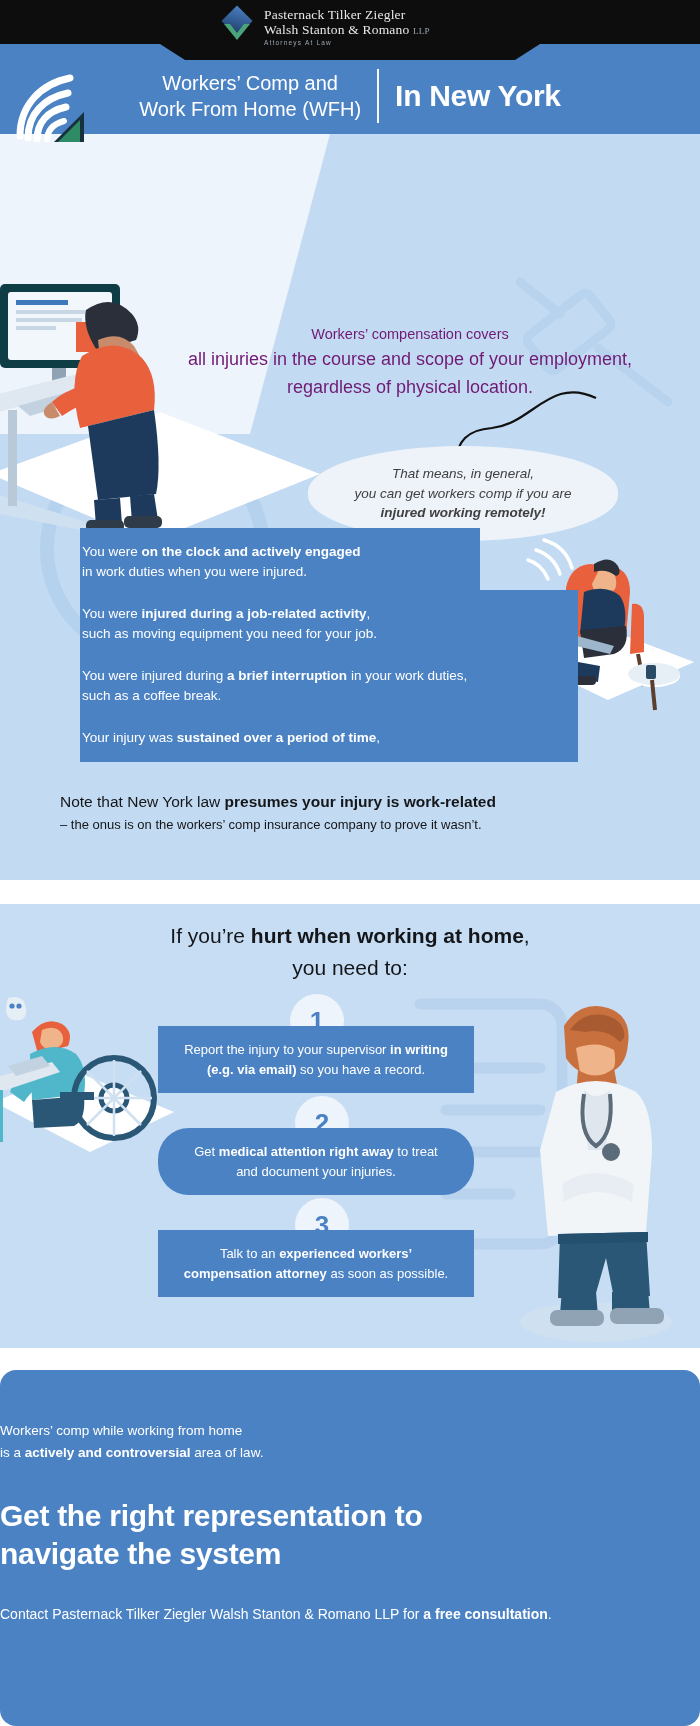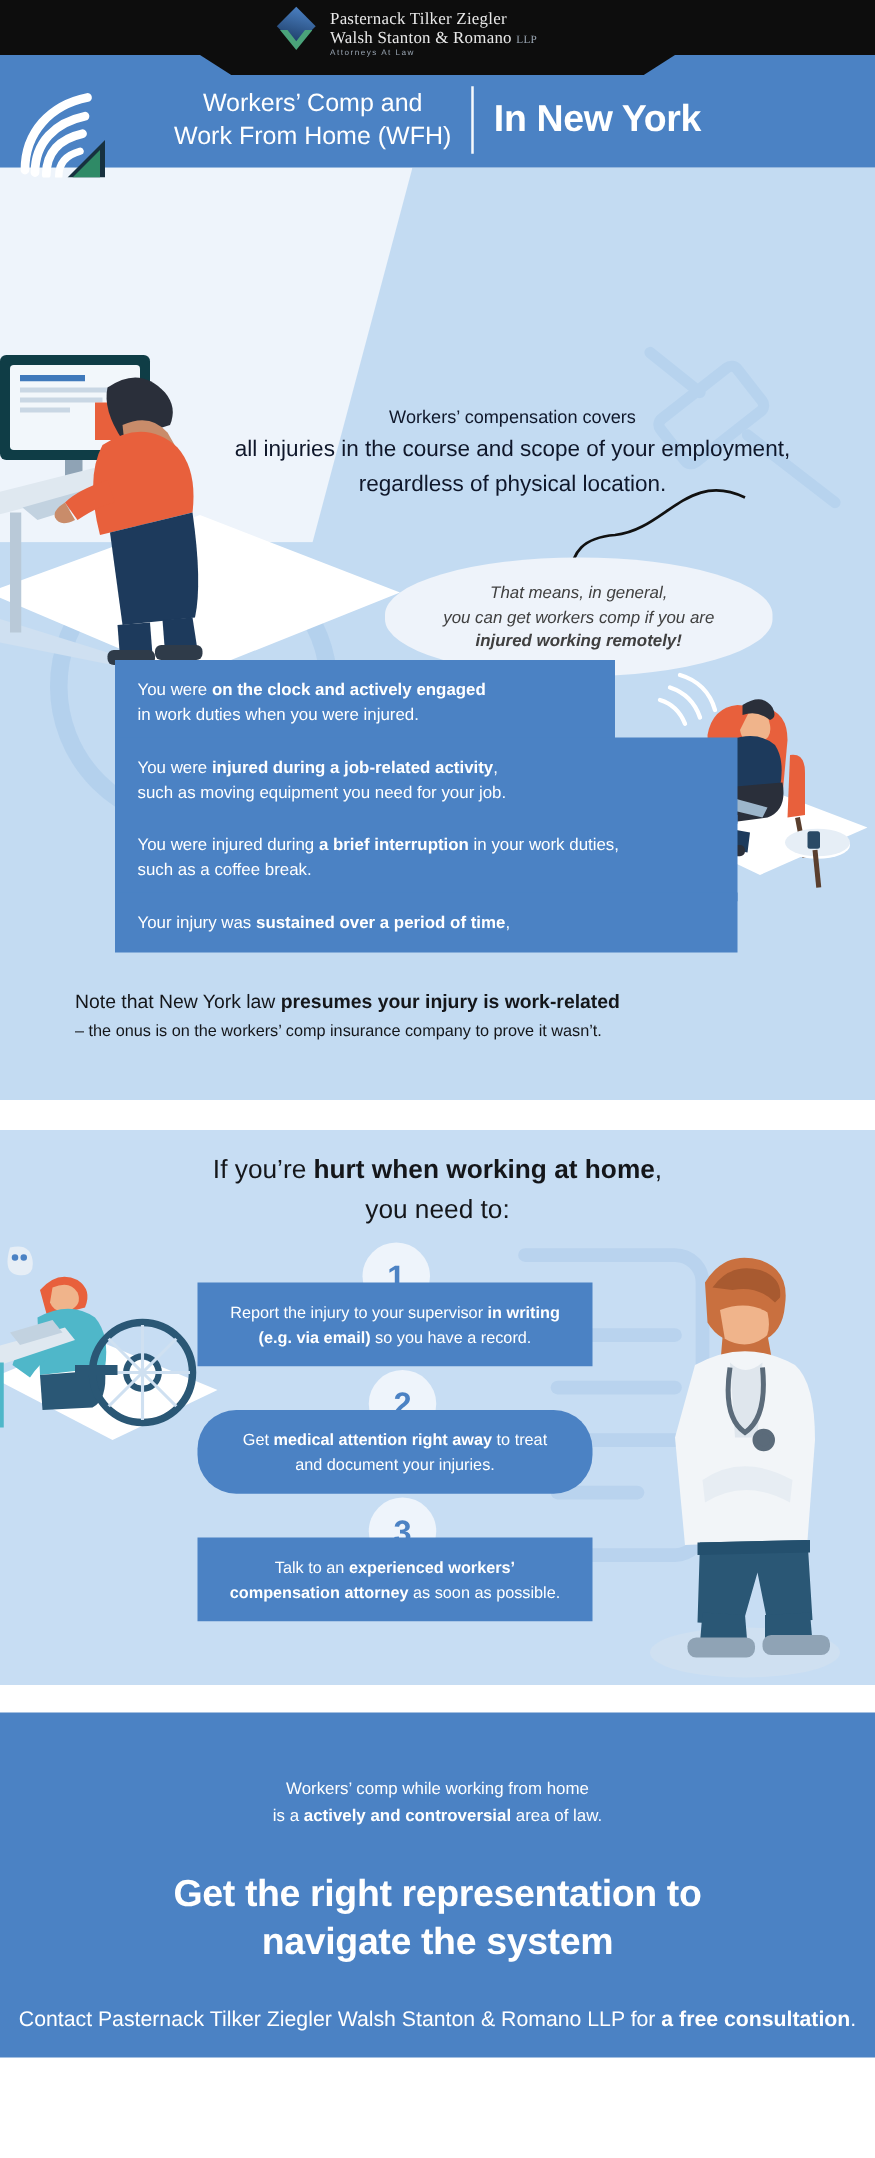--- a/index.html
+++ b/index.html
@@ -78,21 +78,21 @@
     background:rgba(160,195,230,.5); margin-left:-3.5px; border-radius:4px;
   }
   .deco-gavel {
     position:absolute; right:10px; top:118px; width:200px; height:180px; opacity:.30;
   }
 
   .desk-scene { position:absolute; left:-10px; top:10px; width:330px; height:400px; }
 
   .s1-lead {
     position:absolute; left:150px; top:190px; width:520px;
-    text-align:center; color:#0f172a;
+    text-align:center; color:#701a75;
   }
   .s1-lead .l1 { font-size:14.5px; line-height:1.5; }
   .s1-lead .l2 { font-size:18px; line-height:1.55; }
   .s1-lead .l3 { font-size:18px; line-height:1.55; }
   .s1-lead b { font-weight:normal;margin-top:44px; }
 
   .arrow-svg { position:absolute; left:400px; top:250px; width:200px; height:100px; }
 
   .bubble {
     position:absolute; left:308px; top:312px; width:310px; height:95px;
@@ -106,22 +106,22 @@
 
   .spec-head {
     position:absolute; left:90px; top:443px; width:480px;
     text-align:center; color:#14161a; font-size:21px; line-height:1.45;
   }
   .spec-head b { font-weight:bold; }
 
   .chair-scene { position:absolute; right:6px; top:400px; width:180px; height:190px; }
 
   .bar {
-    position:absolute; left:92px; background:#4b82c4; color:#ffffff;
-    padding:14px 18px; font-size:13.5px; line-height:1.5;
+    position:absolute; left:80px; background:#4b82c4; color:#ffffff;
+    padding:14px 2px; font-size:13.5px; line-height:1.5;
   }
   .bar b { font-weight:bold; }
   .bar1 { top:394px; width:400px; }
   .bar2 { top:456px; width:498px; }
   .bar3 { top:518px; width:498px; }
   .bar4 { top:580px; width:498px; }
 
   .note {
     position:absolute; left:60px; top:656px; width:580px; text-align:left; color:#14161a;
   }
@@ -165,29 +165,29 @@
   .step b { font-weight:bold; }
   .s1b { top:122px; }
   .s2b { top:224px;border-radius:31px; }
   .s3b { top:326px; }
 
   
   .gap2 { position:absolute; left:0; top:1348px; width:700px; height:22px; background:#ffffff; }
 
   
   .footer {
-    position:absolute; left:0; top:1370px; width:700px; height:276px;
-    background:#4b82c4; color:#ffffff; text-align:center;
+    position:absolute; left:0; top:1370px; width:700px; height:356px;
+    background:#4b82c4; color:#ffffff; text-align:left;border-radius:16px;
   }
   .f-lead { margin-top:50px; font-size:13.5px; line-height:1.6; }
   .f-lead b { font-weight:bold; }
   .f-big {
     margin-top:34px; font-size:30px; font-weight:bold; line-height:1.25; letter-spacing:-.3px;
   }
-  .f-contact { margin-top:34px; font-size:17px; }
+  .f-contact { margin-top:34px; font-size:14px; }
   .f-contact b { font-weight:bold; }
 </style>
 </head>
 <body>
 
 <div class="page">
 
   <div class="header-band"></div>
 
   <div class="logo-wrap">

